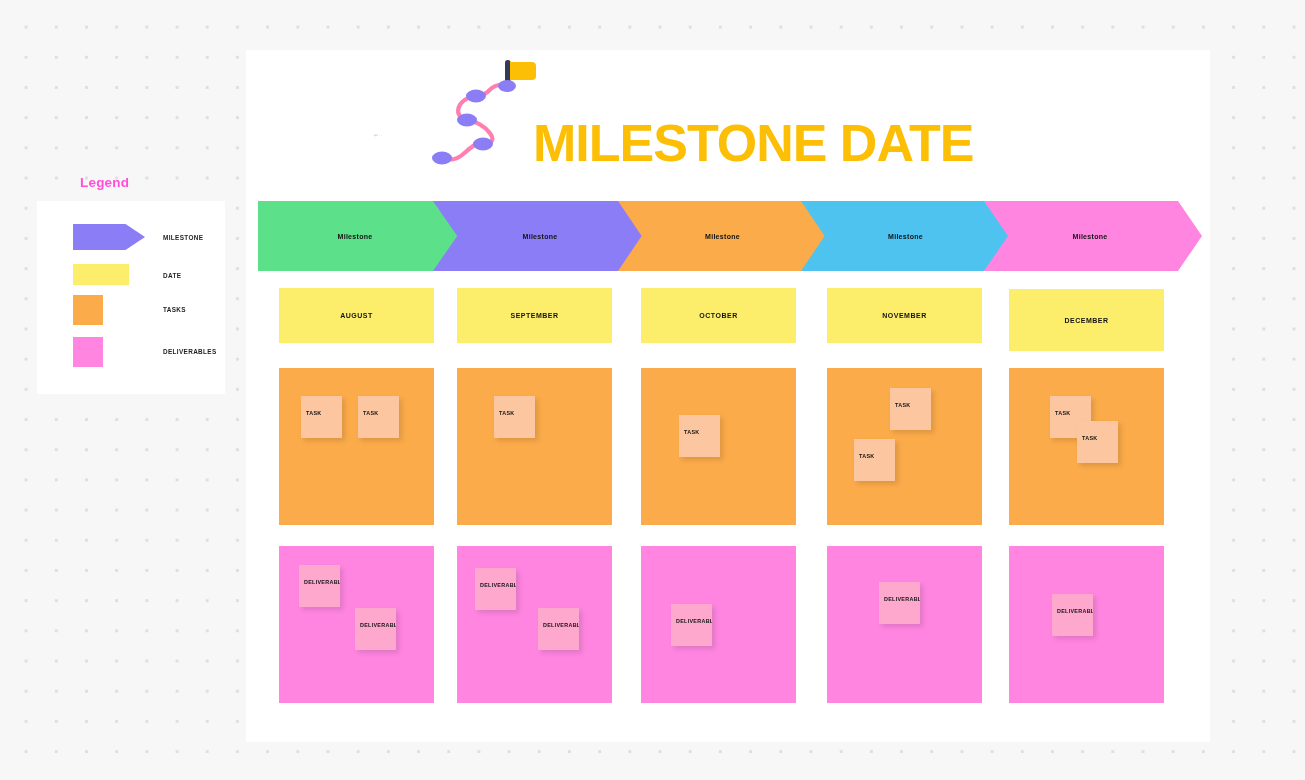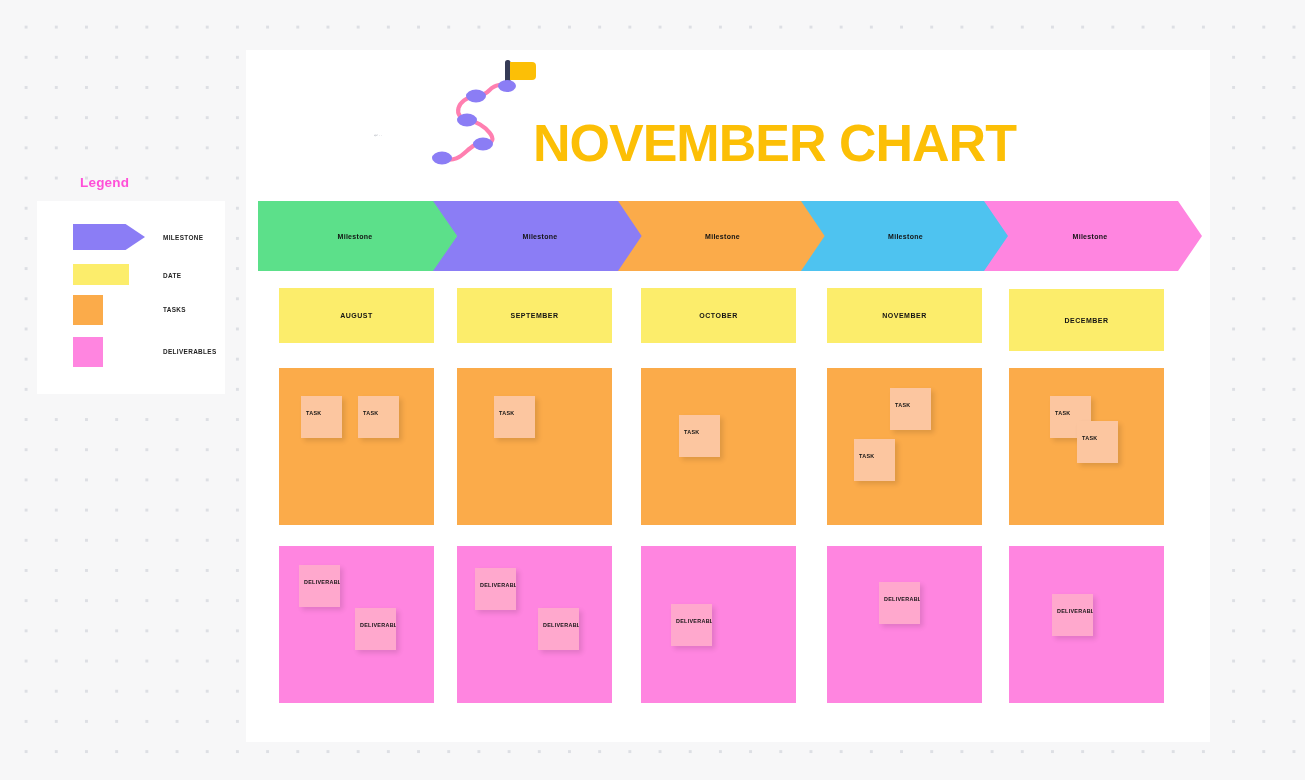--- a/index.html
+++ b/index.html
@@ -147,21 +147,21 @@
                C 26 60, 30 40, 50 38 C 68 36, 58 28, 80 26" stroke="#ff7fb0" stroke-width="4.2" fill="none" stroke-linecap="round"></path>
       <rect x="79" y="2" width="5.5" height="28" rx="2.5" fill="#353b56"></rect>
       <path d="M84 4 L106 4 Q110 4 110 8 L110 18 Q110 22 106 22 L84 22 Z" fill="#fcbf06"></path>
       <ellipse cx="16" cy="100" rx="10" ry="6.5" fill="#8b7df5"></ellipse>
       <ellipse cx="57" cy="86" rx="10" ry="6.5" fill="#8b7df5"></ellipse>
       <ellipse cx="41" cy="62" rx="10" ry="6.5" fill="#8b7df5"></ellipse>
       <ellipse cx="50" cy="38" rx="10" ry="6.5" fill="#8b7df5"></ellipse>
       <ellipse cx="81" cy="28" rx="9" ry="6" fill="#8b7df5"></ellipse>
     </svg>
 
-    <div id="title-text">NOVEMBER CHART</div>
+    <div id="title-text">MILESTONE DATE</div>
   </div>
 
   <div id="banner">
 
     <div class="chev" style="left:0px; width:200px; background:#5ce08a;
                 clip-path:polygon(0 0, 88% 0, 100% 50%, 88% 100%, 0 100%);">
       <span class="chev-label">Milestone</span>
     </div>
 
     <div class="chev" style="left:175px; width:220px; background:#8b7df5;

